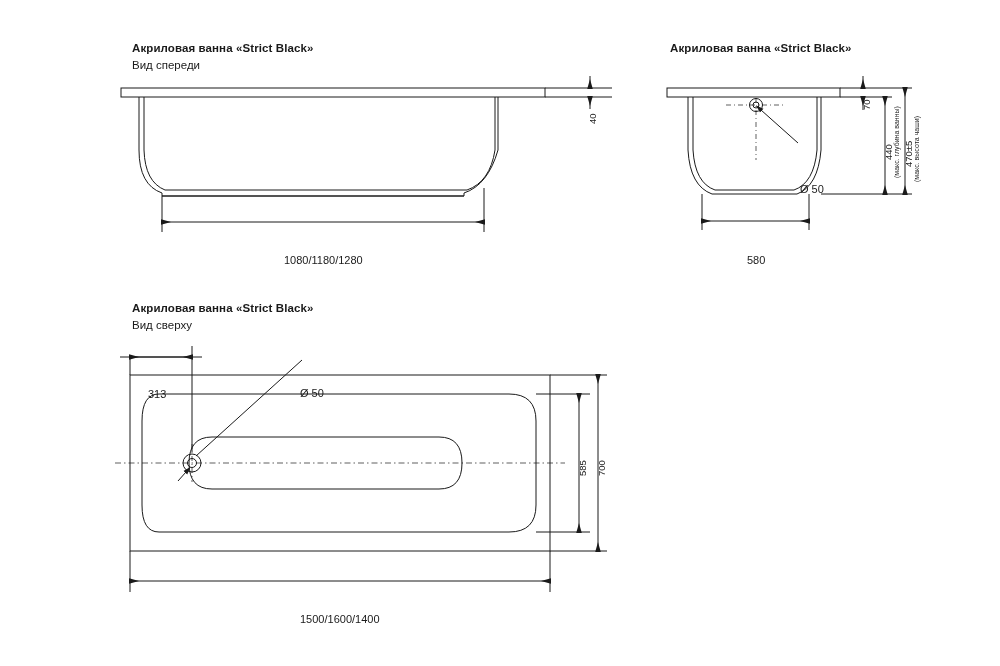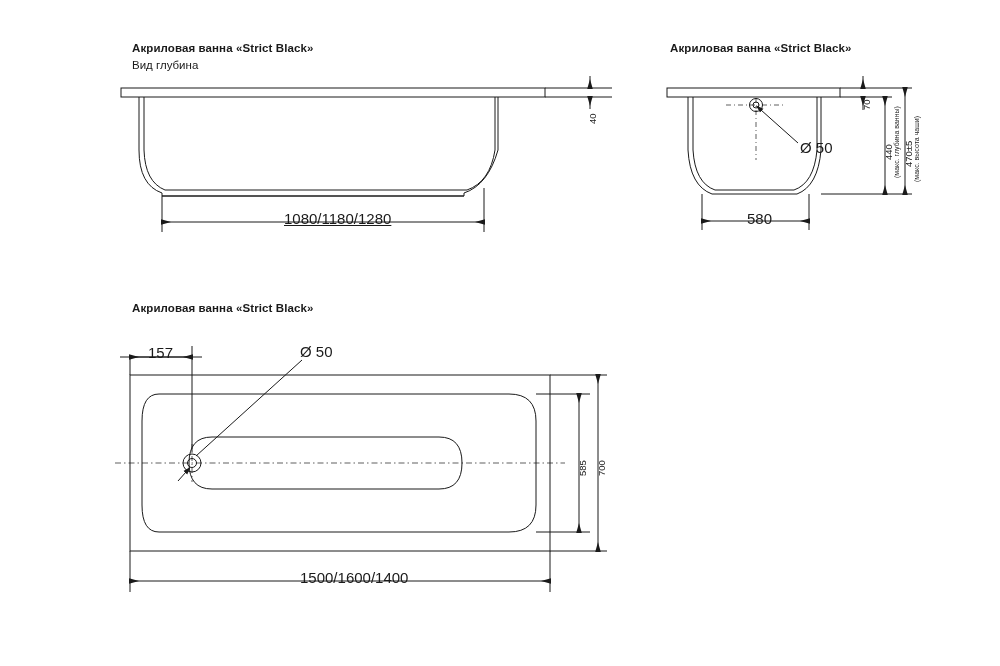--- a/index.html
+++ b/index.html
@@ -43,23 +43,24 @@
     white-space: nowrap;
     line-height: 15px;
     margin-top: 2px;
   }
   .tb-front { left: 120px; top: 41px; }
   .tb-side  { left: 658px; top: 41px; }
   .tb-top   { left: 120px; top: 301px; }
 
   .lbl {
     position: absolute;
-    font-size: 15px;
-    white-space: nowrap;
-    color: #1a1a1a;
+    font-size: 11px;
+    white-space: nowrap;
+    color: #1a1a1a;
+    margin-top: 44px;
   }
   .lbl-rot {
     position: absolute;
     font-size: 9.5px;
     white-space: nowrap;
     transform-origin: 0 0;
     transform: rotate(-90deg);
     color: #1a1a1a;
   }
   .lbl-tiny {
@@ -169,41 +170,42 @@
 
       <line x1="118" y1="551" x2="118" y2="592"></line>
       <line x1="538" y1="551" x2="538" y2="592"></line>
       <line x1="118" y1="581" x2="538" y2="581" marker-start="url(#arrOut)" marker-end="url(#arrIn)"></line>
 
     </g>
   </svg>
 
   <div class="title-block tb-front">
     <div class="title-main">Акриловая ванна «Strict Black»</div>
-    <div class="title-sub">Вид глубина</div>
+    <div class="title-sub">Вид спереди</div>
   </div>
 
   <div class="title-block tb-side">
     <div class="title-main">Акриловая ванна «Strict Black»</div>
   </div>
 
   <div class="title-block tb-top">
     <div class="title-main">Акриловая ванна «Strict Black»</div>
+    <div class="title-sub">Вид сверху</div>
   </div>
 
-  <div class="lbl" style="left:272px; top:210px;text-decoration:underline;">1080/1180/1280</div>
+  <div class="lbl" style="left:272px; top:210px;">1080/1180/1280</div>
   <div class="lbl-rot" style="left:575px; top:124px;">40</div>
 
   <div class="lbl" style="left:735px; top:210px;">580</div>
   <div class="lbl" style="left:788px; top:139px;">Ø 50</div>
   <div class="lbl-rot" style="left:849px; top:110px;">70</div>
   <div class="lbl-rot" style="left:871px; top:160px;">440</div>
   <div class="lbl-tiny" style="left:881px; top:178px;">(макс. глубина ванны)</div>
   <div class="lbl-rot" style="left:891px; top:167px;">470±5</div>
   <div class="lbl-tiny" style="left:901px; top:182px;">(макс. высота чаши)</div>
 
-  <div class="lbl" style="left:136px; top:344px;">157</div>
+  <div class="lbl" style="left:136px; top:344px;">313</div>
   <div class="lbl" style="left:288px; top:343px;">Ø 50</div>
   <div class="lbl-rot" style="left:565px; top:476px;">585</div>
   <div class="lbl-rot" style="left:584px; top:476px;">700</div>
   <div class="lbl" style="left:288px; top:569px;">1500/1600/1400</div>
 
 </div>
 
 </body></html>

